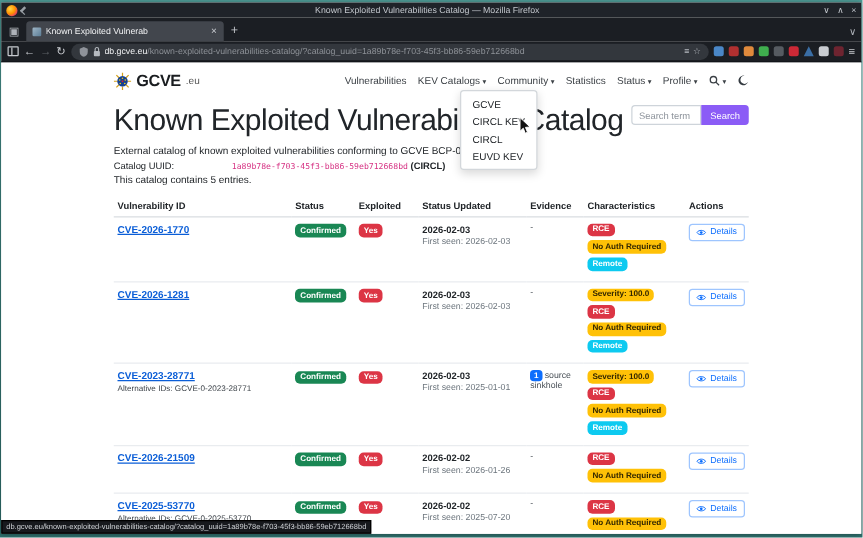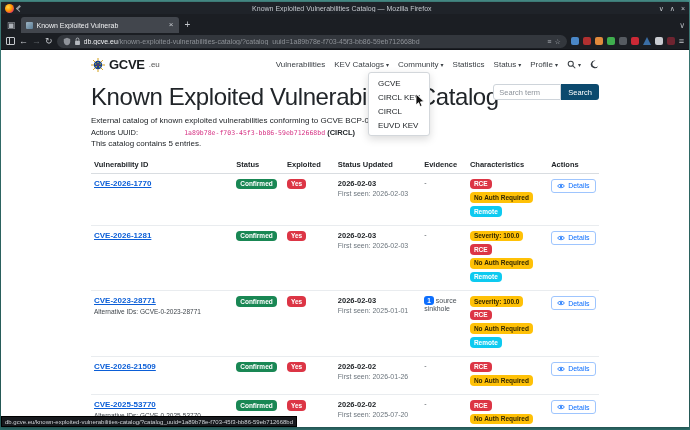--- a/index.html
+++ b/index.html
@@ -48,23 +48,23 @@
   .brand-name { font-size:13px; font-weight:700; color:#1a1d20; letter-spacing:-0.3px; }
   .brand-suffix { font-size:8px; font-weight:400; color:#555; }
   .nav { display:flex; gap:9px; font-size:8px; color:#3c4146;margin-left:38px; }
   .nav-item { display:flex; align-items:center; gap:2px; white-space:nowrap; }
   .caret { font-size:6px; color:#3c4146; }
   .moon-ic svg, .mag-ic svg { display:block; }
 
   h1 { font-size:24px; font-weight:500; color:#212529; margin:6px 0 5px 0; letter-spacing:-0.4px; white-space:nowrap; }
 
   .search-group { position:absolute; right:0; top:34px; display:flex; z-index:5; }
-  .search-input { width:68px; height:16px; border:1px solid #ced4da; border-radius:3px 0 0 3px; font-size:7.5px; padding:0 5px; color:#495057; font-family:"Liberation Sans",sans-serif; }
+  .search-input { width:56px; height:16px; border:1px solid #ced4da; border-radius:3px 0 0 3px; font-size:7.5px; padding:0 5px; color:#495057; font-family:"Liberation Sans",sans-serif; }
   .search-input::placeholder { color:#8d939b; }
-  .search-btn { height:16px; border:none; background:#0c4a6e; color:#fff; font-size:7.5px; padding:0 7px; border-radius:0 3px 3px 0; font-family:"Liberation Sans",sans-serif; }
+  .search-btn { height:16px; border:none; background:#8b5cf6; color:#fff; font-size:7.5px; padding:0 7px; border-radius:0 3px 3px 0; font-family:"Liberation Sans",sans-serif; }
 
   .intro { font-size:8px; color:#212529; line-height:1.35; }
   .uuid-line { margin-top:1px; font-size:7.5px; }
   .uuid-mono { font-family:"DejaVu Sans Mono", monospace; font-size:6.5px; color:#d63384;margin-left:44px; }
   .uuid-org { font-weight:700; }
   .entries-note { margin-top:1px; }
 
   table { width:100%; border-collapse:collapse; margin-top:7px; table-layout:fixed; }
   th { text-align:left; font-size:7.5px; color:#212529; padding:3px 3px 4px 3px; border-bottom:1px solid #d9dde1; }
   th:nth-child(1){width:28%} th:nth-child(2){width:10%} th:nth-child(3){width:10%}
@@ -219,21 +219,21 @@
       <h1>Known Exploited Vulnerabilities Catalog</h1>
 
       <div class="search-group">
         <input class="search-input" placeholder="Search term" style="">
         <button class="search-btn">Search</button>
       </div>
 
       <div class="intro">
         <div>External catalog of known exploited vulnerabilities conforming to GCVE BCP-07 standard.</div>
         <div class="uuid-line">
-          <span>Actions UUID:</span>
+          <span>Catalog UUID:</span>
           <span class="uuid-mono">1a89b78e-f703-45f3-bb86-59eb712668bd</span>
           <span class="uuid-org">(CIRCL)</span>
         </div>
         <div class="entries-note">This catalog contains 5 entries.</div>
       </div>
 
       <table>
         <thead>
             <tr id="table-head-row">
               <th>Vulnerability ID</th>

